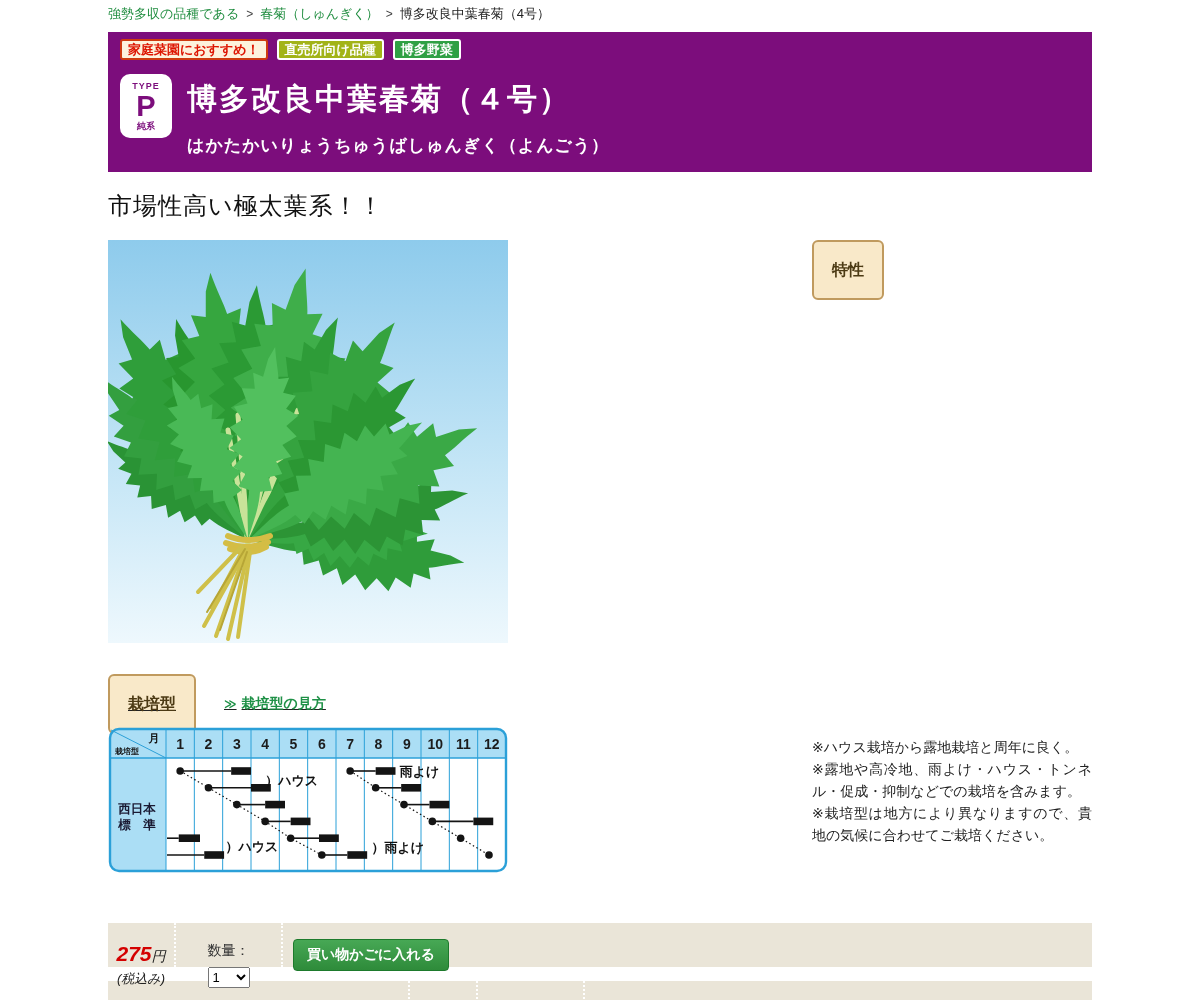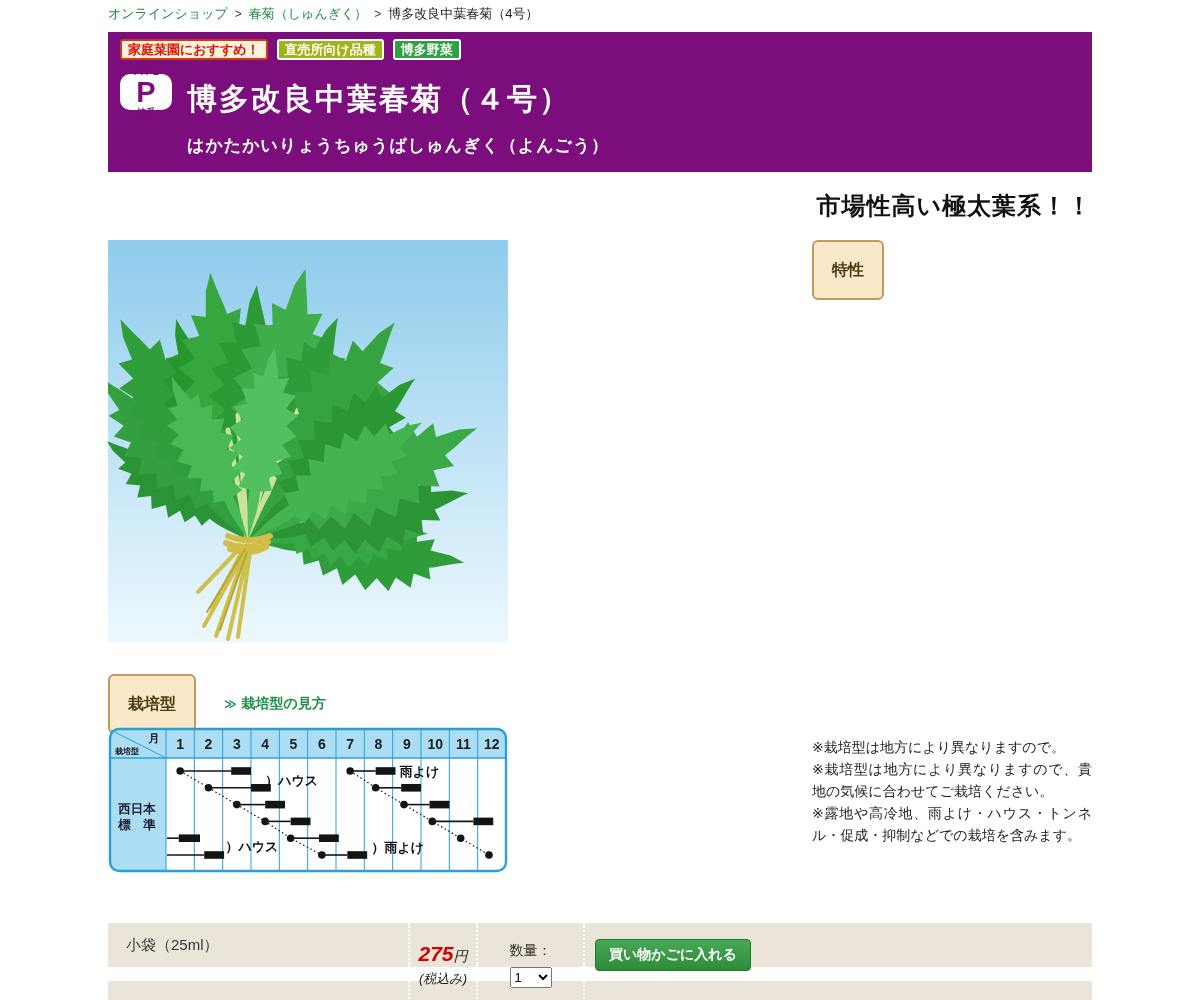--- a/index.html
+++ b/index.html
@@ -13,41 +13,41 @@
   .breadcrumb .sep { margin:0 7px; color:#444; font-size:12px; }
 
   
   .banner { margin-top:9px; background:#7c0d7c; padding:7px 12px 0; height:140px; }
   .badges { display:flex; gap:9px;text-align:center; }
   .badge { font-size:13px; font-weight:bold; padding:0 6px; line-height:17px; border-radius:3px; white-space:nowrap; }
   .badge.b1 { background:#fdf2dd; color:#dd1502; border:2px solid #cf3a10; }
   .badge.b2 { background:#a2b317; color:#fff; border:2px solid #fff; }
   .badge.b3 { background:#2fa044; color:#fff; border:2px solid #fff; }
   .banner-main { display:flex; margin-top:14px; }
-  .type-icon { width:52px; height:36px; background:#fff; border-radius:10px; color:#7c0d7c;
+  .type-icon { width:52px; height:64px; background:#fff; border-radius:10px; color:#7c0d7c;
                display:flex; flex-direction:column; align-items:center; justify-content:center; line-height:1; flex:none; }
   .type-icon .t { font-size:9px; font-weight:bold; letter-spacing:1px; }
   .type-icon .p { font-size:29px; font-weight:bold; margin:1px 0; }
   .type-icon .j { font-size:9px; font-weight:bold; }
   .titles { margin-left:15px; }
   .title { color:#fff; font-size:30px; font-weight:bold; letter-spacing:2px; margin-top:5px; }
   .furigana { color:#fff; font-size:17px; font-weight:bold; margin-top:14px; letter-spacing:1px; }
 
-  .catchcopy { margin-top:18px; font-size:24px; font-weight:bold; color:#111; letter-spacing:1px; height:28px;text-align:right; }
+  .catchcopy { margin-top:18px; font-size:24px; font-weight:normal; color:#111; letter-spacing:1px; height:28px; }
 
   .row { display:flex; justify-content:space-between; }
   .row1 { margin-top:22px; }
   .photo { width:400px; height:403px; flex:none; }
   .col-right { width:280px; flex:none; }
   .tan-box { display:inline-block; background:#f9e9c9; border:2px solid #c09a5e; border-radius:6px;
              color:#4c3a14; font-size:16px; font-weight:bold; padding:18px 18px; line-height:20px; }
   .tokusei-text { margin-top:10px; font-size:15px; line-height:27px; text-align:justify; color:#1c1c1c; }
 
   .row2 { margin-top:46px; }
-  .left-col { width:332px; flex:none; }
+  .left-col { width:332px; flex:none;text-decoration:underline; }
   .saibai-head { display:flex; align-items:center; height:30px; }
   .s-link { margin-left:28px; color:#1f9147; font-weight:bold; font-size:14px; text-decoration:none; cursor:pointer; }
   .s-link .arr { font-size:12px; margin-right:5px; }
   #calendar { margin-top:8px; width:400px; height:146px; }
 
   .notice-col { padding-top:38px; }
   .notice-title { border-top:3px dotted #93282a; border-bottom:3px dotted #93282a; color:#174b84;
                   font-size:18px; font-weight:bold; padding:7px 0 8px; letter-spacing:1px; }
   .notes { margin-top:9px; font-size:14px; line-height:22px; color:#222; text-align:justify; }
 
@@ -68,21 +68,21 @@
                border:1px solid #1d7a2c; border-radius:4px; padding:6px 13px; cursor:pointer;
                font-family:"Liberation Sans","DejaVu Sans",sans-serif; }
   .partial .c4 { padding-top:17px; }
 </style>
 </head>
 <body>
 
 <div class="page">
 
   <nav class="breadcrumb">
-    <a>オンラインショップ</a><span class="sep">&gt;</span><a>春菊（しゅんぎく）</a><span class="sep">&gt;</span><span>博多改良中葉春菊（4号）</span>
+    <a>強勢多収の品種である</a><span class="sep">&gt;</span><a>春菊（しゅんぎく）</a><span class="sep">&gt;</span><span>博多改良中葉春菊（4号）</span>
   </nav>
 
   <header class="banner">
     <div class="badges">
       <span class="badge b1">家庭菜園におすすめ！</span>
       <span class="badge b2">直売所向け品種</span>
       <span class="badge b3">博多野菜</span>
     </div>
     <div class="banner-main">
       <div class="type-icon">
@@ -246,30 +246,29 @@
             <circle cx="381" cy="128" r="3.8" fill="#141414"></circle>
             <text x="157.16666666666666" y="58.28" font-size="13" font-weight="bold" fill="#111">）ハウス</text>
             <text x="291.75" y="49.04" font-size="13" font-weight="bold" fill="#111">雨よけ</text>
             <text x="117.5" y="123.8" font-size="13" font-weight="bold" fill="#111">）ハウス</text>
             <text x="263.41666666666663" y="124.64" font-size="13" font-weight="bold" fill="#111">）雨よけ</text>
             <rect x="2" y="2" width="396" height="142" rx="9" fill="none" stroke="#2ba0d8" stroke-width="2.4"></rect>
           </svg></div>
     </div>
     <div class="col-right notice-col">
       <div class="notes">
-        <p>※栽培型は地方により異なりますので。</p>
+        <p>※ハウス栽培から露地栽培と周年に良く。</p>
+        <p>※露地や高冷地、雨よけ・ハウス・トンネル・促成・抑制などでの栽培を含みます。</p>
         <p>※栽培型は地方により異なりますので、貴地の気候に合わせてご栽培ください。</p>
-        <p>※露地や高冷地、雨よけ・ハウス・トンネル・促成・抑制などでの栽培を含みます。</p>
       </div>
     </div>
   </div>
 
   <div class="purchase">
     <div class="p-row">
-      <div class="cell c1"><span>小袋（25ml）</span></div>
       <div class="cell c2">
         <div><span class="price-num">275</span><span class="price-unit">円</span></div>
         <div class="tax">(税込み)</div>
       </div>
       <div class="cell c3">
         <span>数量：</span>
         <select><option>1</option></select>
       </div>
       <div class="cell c4">
         <button class="btn-green">買い物かごに入れる</button>

